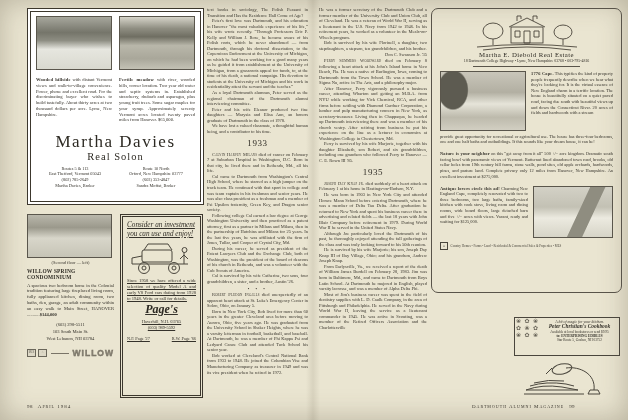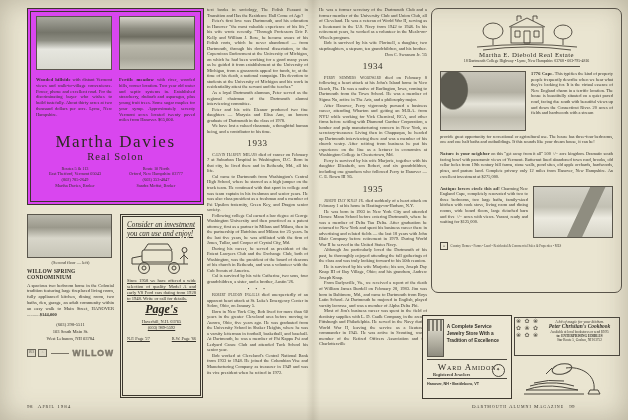--- a/index.html
+++ b/index.html
@@ -15,21 +15,21 @@
   .blk{margin:0;}
   .blk.p{text-indent:5px;}
   .blk.p0{text-indent:0;}
   .blk.h{font-size:9px;text-align:center;text-indent:0;margin:4px 0 2.5px;letter-spacing:.6px;color:#2f2c25;}
   .blk.sig{text-align:right;text-indent:0;margin:.5px 0 1px;}
   .blk.dots{text-align:center;text-indent:0;letter-spacing:2.5px;font-weight:bold;margin:1px 0;}
   .lead{font-variant:small-caps;letter-spacing:.2px;}
   
   .photo{border:.5px solid #5a564c;box-sizing:border-box;}
   
-  .davies{left:27px;top:8px;width:177px;height:197px;border:1.2px solid #3c372d;outline:1px solid #3c372d;outline-offset:-4px;background:#d946ef;box-sizing:border-box;padding:7px 8px 4px;}
+  .davies{left:27px;top:8px;width:177px;height:197px;border:1.2px solid #3c372d;outline:1px solid #3c372d;outline-offset:-4px;background:#ffffff;box-sizing:border-box;padding:7px 8px 4px;}
   .davies .photos{display:flex;justify-content:space-between;}
   .davies .photo{width:76px;height:54px;}
   .ph-winter{background:linear-gradient(180deg,#a7a79d 0%,#75756a 30%,#8d8d82 45%,#e6e6df 62%,#d9d9cf 100%);}
   .ph-meadow{background:linear-gradient(180deg,#d6d4c9 0%,#8f8e82 22%,#6f6e62 38%,#b9b7aa 55%,#a9a79a 80%,#c4c2b5 100%);}
   .davies .caps{display:flex;justify-content:space-between;margin-top:2.5px;}
   .cap{width:76px;font-size:4.6px;line-height:1.25;text-align:justify;}
   .cap .lead{font-weight:bold;font-variant:normal;}
   .davies-title{text-align:center;font-size:17px;letter-spacing:1.5px;margin-top:4px;color:#2d2a23;}
   .davies-sub{text-align:center;font-size:10.5px;letter-spacing:1px;margin-top:-1px;color:#2d2a23;}
   .davies .offices{display:flex;justify-content:space-between;margin-top:4px;}
@@ -195,21 +195,20 @@
       <span class="sc">April 1984</span>
     </div>
   </div>
 
   <div>
 
     <div class="abs col" style="left:319px;top:7px;width:108px;height:406px;">
         <div class="blk p0">He was a former secretary of the Dartmouth Club and a former member of the University Club and Union Club, all of Cleveland. He was a veteran of World War II, serving as a lieutenant in the U.S. Navy from 1942 to 1946. In his retirement years, he worked as a volunteer in the Meals-on-Wheels program.</div>
         <div class="blk p">Bob is survived by his wife Florinell, a daughter, two stepdaughters, a stepson, ten grandchildren, and his brother.</div>
         <div class="blk sig">Don C. Swanson Jr. '35</div>
-        <div class="blk h">1934</div>
         <div class="blk p"><span class="lead">Perry Summers Woodward</span> died on February 8 following a heart attack at his John's Island home in Vero Beach, Fla. He was a native of Burlington, Iowa, coming to Dartmouth from the Town School. He was a member of Sigma Nu, active in The Arts, and a philosophy major.</div>
         <div class="blk p">After Hanover, Perry vigorously pursued a business career, attending Wharton and getting an M.B.A. from NYU while working for Vick Chemical, RCA, and other firms before settling with Diamond Gardner Corporation, a lumber and pulp manufacturing concern in New York, as secretary-treasurer. Living then in Chappaqua, he headed up Dartmouth interviewing there and was a member of his church vestry. After retiring from business he put his experience on the line as a lecturer in economics at Washington College in Chestertown, Md.</div>
         <div class="blk p">Perry is survived by his wife Marjorie, together with his daughter Elizabeth, son Robert, and six grandchildren, including one grandson who followed Perry to Hanover — C. E. Rown III '85.</div>
         <div class="blk h">1935</div>
         <div class="blk p"><span class="lead">Joseph Day Knap Jr.</span> died suddenly of a heart attack on February 1 at his home in Hastings-on-Hudson, N.Y.</div>
         <div class="blk p">He was born in 1903 in New York City and attended Horace Mann School before entering Dartmouth, where he was a member of Delta Tau Delta. After graduation he returned to New York and spent his business career there in advertising and related fields — the last 18 years with John Blair Company before retirement in 1979. During World War II he served in the United States Navy.</div>
         <div class="blk p">Although Joe particularly loved the Dartmouth of his past, he thoroughly enjoyed attending the fall gatherings of the class and was truly looking forward to his 50th reunion.</div>
         <div class="blk p">He is survived by his wife Marjorie; his son, Joseph Day Knap III of Bay Village, Ohio; and his grandson, Andrew Joseph Knap.</div>
         <div class="blk p">From Earlysville, Va., we received a report of the death of William James Burdell on February 28, 1983. Jim was born in Baltimore, Md., and came to Dartmouth from Boys Latin School. At Dartmouth he majored in English, played varsity lacrosse, and was a member of Alpha Delta Phi.</div>
         <div class="blk p">Most of Jim's business career was spent in the field of dentistry supplies with L. D. Caulk Company, in the area of Pittsburgh and Philadelphia. He served in the Navy during World War II, leaving the service as a lieutenant commander in 1945. He was active in Scouting, was a member of the Retired Officers Association and the Charlottesville</div>
@@ -241,32 +240,20 @@
       <div class="d-row d-sp">
         <div class="d-text" style="width:95px;"><span class="lead">Antique lovers circle this ad!</span> <span>Charming New England Cape, completely renovated with two to three bedrooms, two large baths, family-sized kitchen with cook stove, living room and dining rooms, wide board floors, large detached barn and five +/− acres with views. Vacant, ready and waiting for $125,000.</span></div>
         <div class="photo d-photo2"></div>
       </div>
       <div class="d-foot">
         <div class="eh">⌂</div>
         <span>Country Homes • Farms • Land • Residential &amp; Commercial Sales &amp; Properties • MLS</span>
       </div>
     </div>
 
-    <div class="abs ward">
-      <div class="top">
-        <div class="storefront"></div>
-        <div class="tagline">A Complete Service Jewelry Store With a Tradition of Excellence</div>
-      </div>
-      <div class="wname">
-        <span style="font-variant:small-caps;">Ward Amidon</span>
-        <span class="seal">✦</span>
-      </div>
-      <div class="wsub">Registered Jewelers</div>
-      <div class="wcities">Hanover, NH • Brattleboro, VT</div>
-    </div>
 
     <div class="abs cookbook">
       <div class="flor">❀ ✿ ❀ ✿ ❀ ✿ ❀ ✿ ❀</div>
       <div class="c1">A bit of magic for your kitchen.</div>
       <div class="c2">Peter Christian's Cookbook</div>
       <div class="c3">Available at local bookstores or send $9.95</div>
       <div class="c4">to: ENTERPRISING EDIBLES</div>
       <div class="c5">Star Route 5, Goshen, NH 03752</div>
     </div>
 

